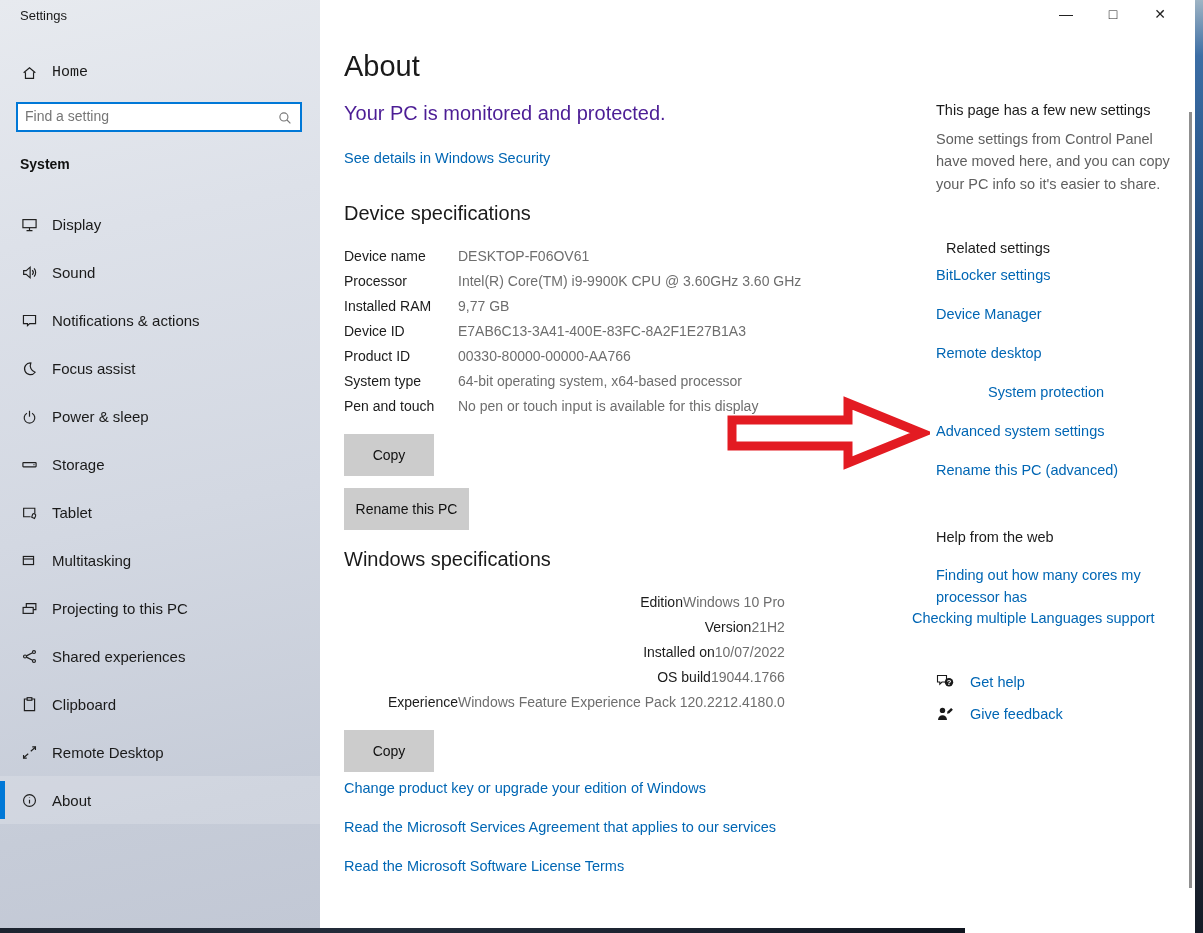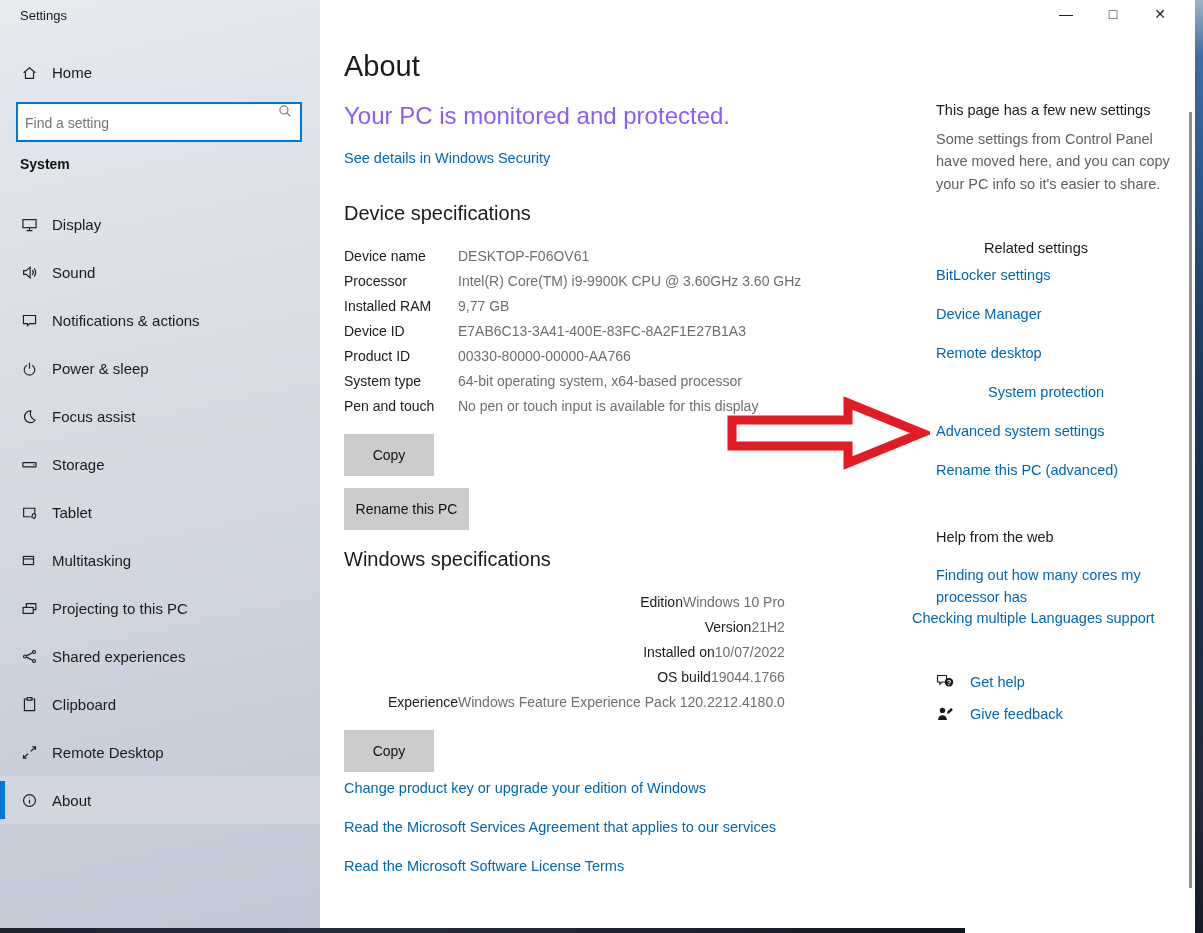--- a/index.html
+++ b/index.html
@@ -12,34 +12,34 @@
   .app-title{position:absolute;left:20px;top:8px;font-size:13px;color:#1a1a1a;}
   .nav-item{position:absolute;left:0;width:320px;height:44px;display:flex;align-items:center;
     padding-left:20px;box-sizing:border-box;gap:14px;font-size:15px;color:#1a1a1a;cursor:default;}
   .nav-item .ico{width:18px;height:18px;flex:0 0 18px;display:flex;align-items:center;justify-content:center;}
   .nav-item svg{stroke:#1f1f1f;stroke-width:1.1;fill:none;width:17px;height:17px;}
   .nav-list .nav-item{position:relative;height:48px;}
   .nav-list{position:absolute;left:0;top:200px;width:320px;}
   .nav-item.selected{background:rgba(255,255,255,0.18);}
   .sel-bar{position:absolute;left:0;top:5px;width:5px;height:38px;background:#0078d7;}
   .section-header{position:absolute;left:20px;top:156px;font-size:14px;font-weight:bold;color:#111;}
-  .searchbox{position:absolute;left:16px;top:102px;width:286px;height:40px;background:#fff;
-    border:2px solid #0078d7;box-sizing:border-box;display:flex;align-items:flex-start;}
+  .searchbox{position:absolute;left:16px;top:102px;width:286px;height:30px;background:#fff;
+    border:2px solid #0078d7;box-sizing:border-box;display:flex;align-items:flex-end;}
   .searchbox input{border:none;outline:none;flex:1;height:100%;font-size:14px;padding-left:7px;
     font-family:"Liberation Sans",sans-serif;color:#333;background:transparent;}
   .searchbox input::placeholder{color:#767676;}
   .search-glyph{width:22px;flex:0 0 22px;}
   .search-glyph svg{stroke:#767676;fill:none;stroke-width:1.2;width:15px;height:15px;}
 
   
   .main{position:absolute;left:320px;top:0;width:875px;height:933px;background:#fff;}
   .win-controls{position:absolute;left:738px;top:6px;display:flex;gap:31px;font-size:14px;color:#222;}
   .win-controls span{width:16px;text-align:center;cursor:default;}
   .page-title{position:absolute;left:24px;top:50px;font-size:29px;font-weight:300;color:#1a1a1a;}
-  .subtitle{position:absolute;left:24px;top:102px;font-size:24px;color:#8b5cf6;}
+  .subtitle{position:absolute;left:24px;top:102px;font-size:20px;color:#4c1d95;}
   a.lnk{color:#0066b4;text-decoration:none;cursor:pointer;}
   .security-link{position:absolute;left:24px;top:150px;font-size:14.5px;}
   .h2{position:absolute;left:24px;font-size:20px;color:#1a1a1a;}
   .spec-table{position:absolute;left:24px;font-size:14px;}
   .spec-row{height:25px;white-space:nowrap;}
   .spec-label{display:inline-block;width:114px;color:#1b1b1b;}
   .spec-value{color:#6e6e6e;}
   .btn{position:absolute;height:42px;background:#cccccc;border:none;font-size:14px;color:#111;
     font-family:"Liberation Sans",sans-serif;cursor:pointer;}
   .main-link{position:absolute;left:24px;font-size:14.5px;}
@@ -62,21 +62,21 @@
   .scrollbar{position:absolute;left:1189px;top:112px;width:3px;height:776px;background:#8f8f8f;}
 </style>
 </head>
 <body>
 
 <div class="screen">
 
   <div class="sidebar">
     <div class="app-title">Settings</div>
 
-    <div class="nav-item" style="top:50px;">
+    <div class="nav-item" style="top:50px;font-family:Liberation Mono, monospace;">
       <span class="ico">
         <svg viewBox="0 0 16 16">
             <path d="M2.5 8.2 8 3.5l5.5 4.7M4.2 7.8v5.7h7.6V7.8"></path>
           </svg>
       </span>
       <span>Home</span>
     </div>
 
     <div class="searchbox">
       <input type="text" placeholder="Find a setting" style="">
@@ -114,33 +114,33 @@
         <span class="ico">
             <svg viewBox="0 0 16 16">
               <path d="M2.3 3.3h11.4v7.6H8.2l-2.1 2v-2H2.3z"></path>
             </svg>
           </span>
         <span>Notifications &amp; actions</span>
       </div>
       <div class="nav-item">
         <span class="ico">
             <svg viewBox="0 0 16 16">
+              <path d="M9.3 2.8a5.5 5.5 0 1 0 4 8.7 6.3 6.3 0 0 1-4-8.7z"></path>
+            </svg>
+          </span>
+        <span>Focus assist</span>
+      </div>
+      <div class="nav-item">
+        <span class="ico">
+            <svg viewBox="0 0 16 16">
               <path d="M5.6 4.9a5 5 0 1 0 4.8 0"></path>
               <path d="M8 2.6v5.6"></path>
             </svg>
           </span>
         <span>Power &amp; sleep</span>
-      </div>
-      <div class="nav-item">
-        <span class="ico">
-            <svg viewBox="0 0 16 16">
-              <path d="M9.3 2.8a5.5 5.5 0 1 0 4 8.7 6.3 6.3 0 0 1-4-8.7z"></path>
-            </svg>
-          </span>
-        <span>Focus assist</span>
       </div>
       <div class="nav-item">
         <span class="ico">
             <svg viewBox="0 0 16 16">
               <rect x="1.8" y="6.2" width="12.4" height="4" rx="0.5"></rect>
               <path d="M11.6 8.2h1.2"></path>
             </svg>
           </span>
         <span>Storage</span>
       </div>
@@ -249,21 +249,21 @@
     <button class="btn" style="left:24px;top:730px;width:90px;">Copy</button>
 
     <a class="lnk main-link" style="top:780px;">Change product key or upgrade your edition of Windows</a>
     <a class="lnk main-link" style="top:819px;">Read the Microsoft Services Agreement that applies to our services</a>
     <a class="lnk main-link" style="top:858px;">Read the Microsoft Software License Terms</a>
   </div>
 
   <div class="rp rp-head" style="left:936px;top:102px;">This page has a few new settings</div>
   <div class="rp rp-body" style="left:936px;top:128px;">Some settings from Control Panel have moved here, and you can copy your PC info so it's easier to share.</div>
 
-  <div class="rp rp-head" style="left:984px;top:240px;">Related settings</div>
+  <div class="rp rp-head" style="left:946px;top:240px;">Related settings</div>
   <a class="lnk rp" style="left:936px;top:267px;">BitLocker settings</a>
   <a class="lnk rp" style="left:936px;top:306px;">Device Manager</a>
   <a class="lnk rp" style="left:936px;top:345px;">Remote desktop</a>
   <a class="lnk rp" style="left:988px;top:384px;">System protection</a>
   <a class="lnk rp" style="left:936px;top:423px;">Advanced system settings</a>
   <a class="lnk rp" style="left:936px;top:462px;">Rename this PC (advanced)</a>
 
   <div class="rp rp-head" style="left:936px;top:529px;">Help from the web</div>
   <a class="lnk rp" style="left:936px;top:564px;width:215px;display:block;line-height:1.55;">Finding out how many cores my processor has</a>
   <a class="lnk rp" style="left:912px;top:610px;">Checking multiple Languages support</a>

